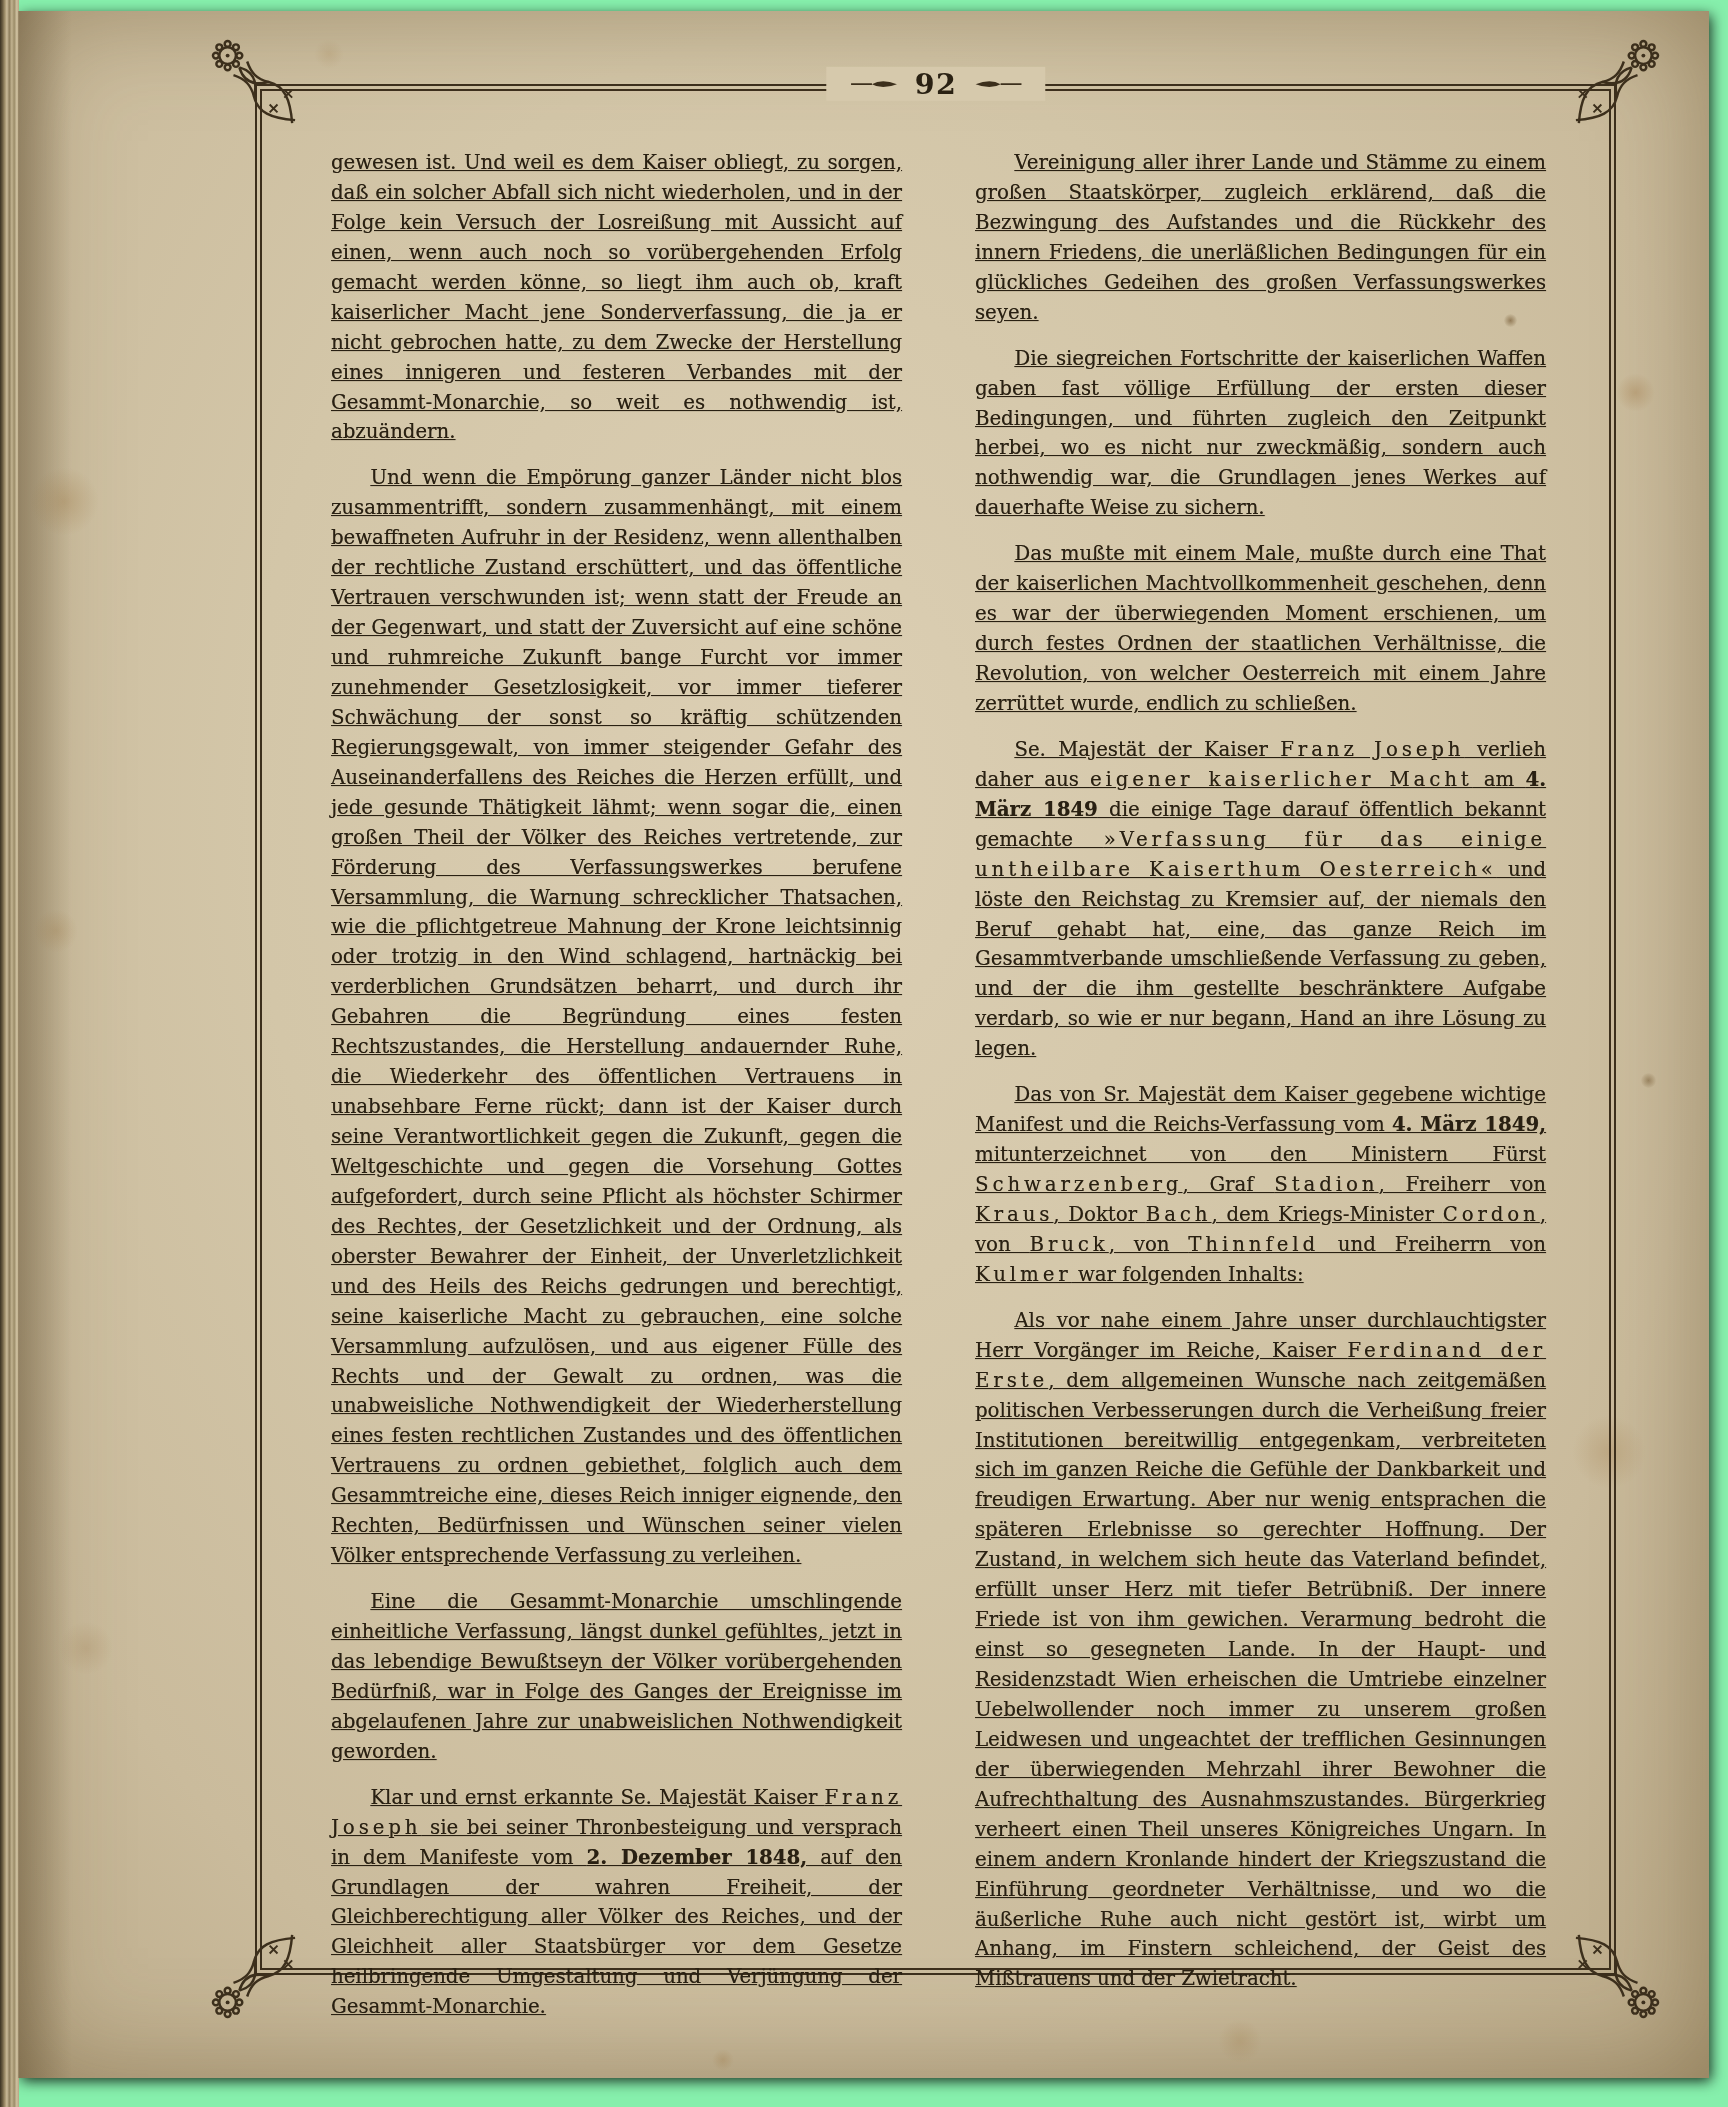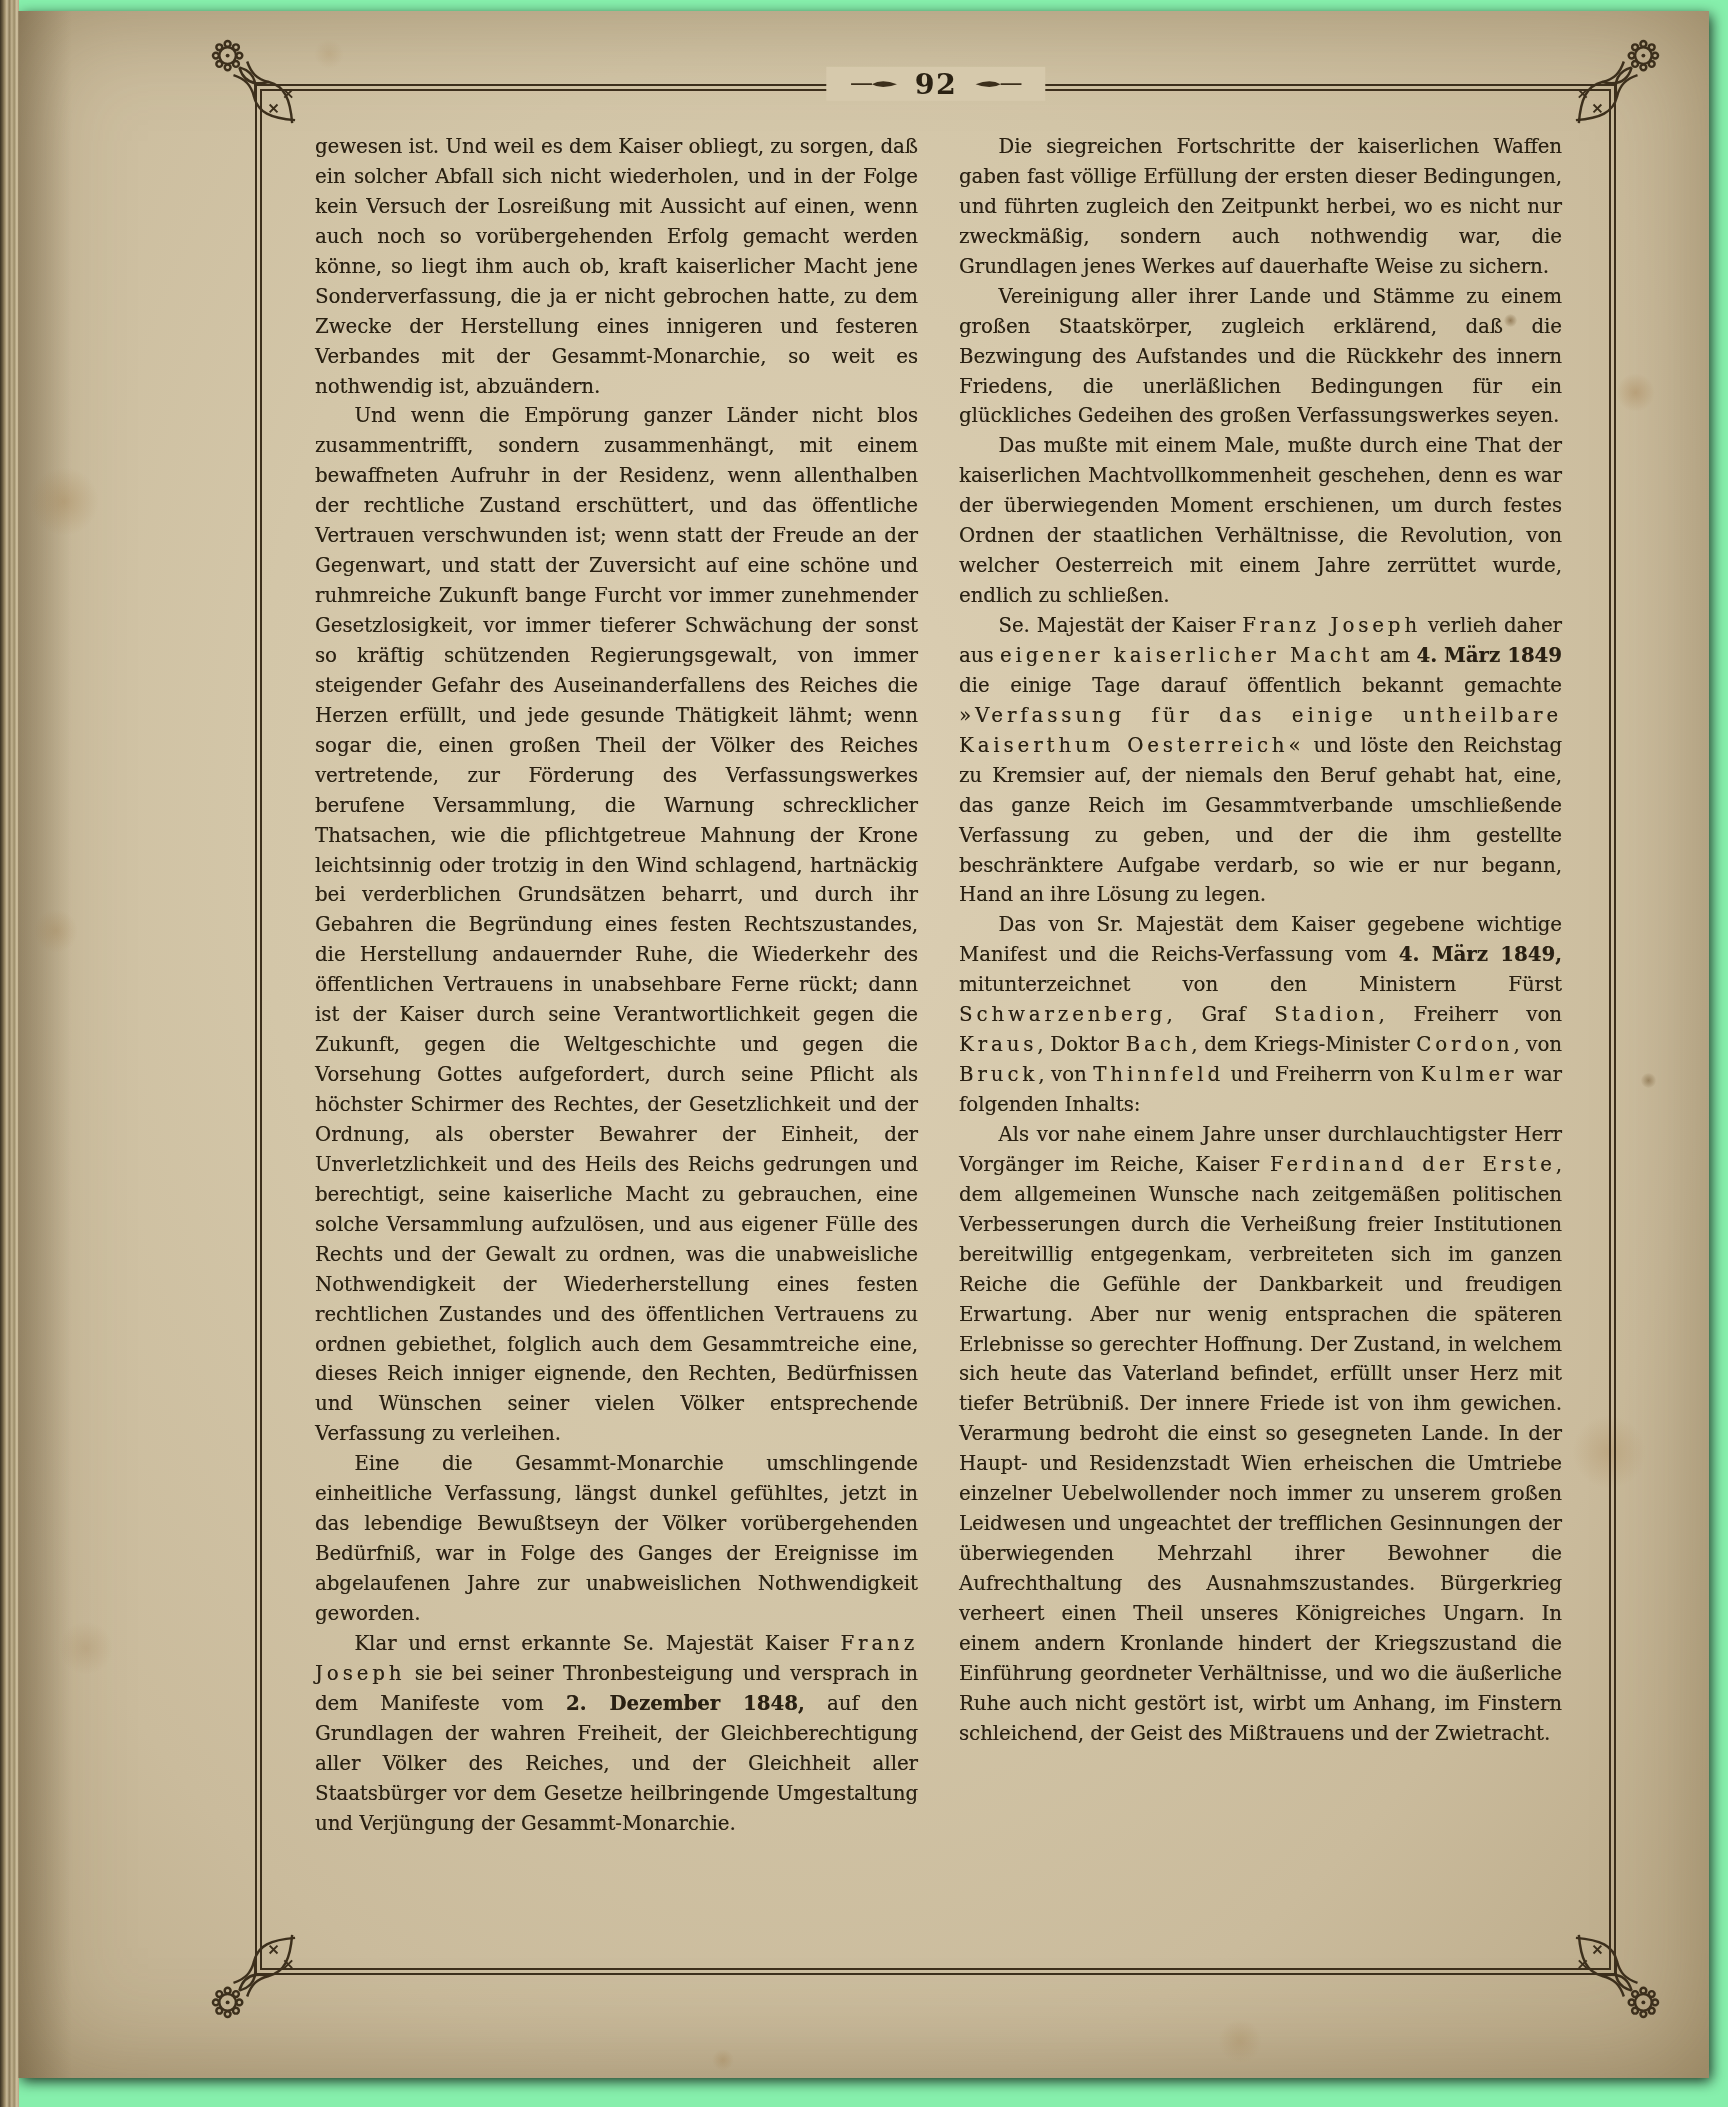--- a/index.html
+++ b/index.html
@@ -38,21 +38,21 @@
     font-size:28.5px;font-weight:bold;color:#2a2113;letter-spacing:1.5px;line-height:1;
   }
   .leaf{width:54px;height:16.7px;}
   .col{
     position:absolute;top:132px;width:603px;color:#292012;
     font-size:19.7px;line-height:1.52;text-align:justify;
     text-shadow:0.2px 0.2px 0 rgba(41,32,18,.55);
   }
   .col-left{left:315px;}
   .col-right{left:959px;}
-  .para{margin:0;}
+  .para{margin:16px;text-decoration:underline;}
   .para.indent{text-indent:2em;}
   .spaced{letter-spacing:0.2em;}
   .bold{font-weight:bold;}
   .stain{position:absolute;border-radius:50%;pointer-events:none;}
 </style>
 </head>
 <body>
 
 <div class="scan">
 
@@ -170,22 +170,22 @@
     </svg>
   </div>
 
   <div class="col col-left">
       <p class="para"><span>gewesen ist. Und weil es dem Kaiser obliegt, zu sorgen, daß ein solcher Abfall sich nicht wiederholen, und in der Folge kein Versuch der Losreißung mit Aussicht auf einen, wenn auch noch so vorübergehenden Erfolg gemacht werden könne, so liegt ihm auch ob, kraft kaiserlicher Macht jene Sonderverfassung, die ja er nicht gebrochen hatte, zu dem Zwecke der Herstellung eines innigeren und festeren Verbandes mit der Gesammt-Monarchie, so weit es nothwendig ist, abzuändern.</span></p>
       <p class="para indent"><span>Und wenn die Empörung ganzer Länder nicht blos zusammentrifft, sondern zusammenhängt, mit einem bewaffneten Aufruhr in der Residenz, wenn allenthalben der rechtliche Zustand erschüttert, und das öffentliche Vertrauen verschwunden ist; wenn statt der Freude an der Gegenwart, und statt der Zuversicht auf eine schöne und ruhmreiche Zukunft bange Furcht vor immer zunehmender Gesetzlosigkeit, vor immer tieferer Schwächung der sonst so kräftig schützenden Regierungsgewalt, von immer steigender Gefahr des Auseinanderfallens des Reiches die Herzen erfüllt, und jede gesunde Thätigkeit lähmt; wenn sogar die, einen großen Theil der Völker des Reiches vertretende, zur Förderung des Verfassungswerkes berufene Versammlung, die Warnung schrecklicher Thatsachen, wie die pflichtgetreue Mahnung der Krone leichtsinnig oder trotzig in den Wind schlagend, hartnäckig bei verderblichen Grundsätzen beharrt, und durch ihr Gebahren die Begründung eines festen Rechtszustandes, die Herstellung andauernder Ruhe, die Wiederkehr des öffentlichen Vertrauens in unabsehbare Ferne rückt; dann ist der Kaiser durch seine Verantwortlichkeit gegen die Zukunft, gegen die Weltgeschichte und gegen die Vorsehung Gottes aufgefordert, durch seine Pflicht als höchster Schirmer des Rechtes, der Gesetzlichkeit und der Ordnung, als oberster Bewahrer der Einheit, der Unverletzlichkeit und des Heils des Reichs gedrungen und berechtigt, seine kaiserliche Macht zu gebrauchen, eine solche Versammlung aufzulösen, und aus eigener Fülle des Rechts und der Gewalt zu ordnen, was die unabweisliche Nothwendigkeit der Wiederherstellung eines festen rechtlichen Zustandes und des öffentlichen Vertrauens zu ordnen gebiethet, folglich auch dem Gesammtreiche eine, dieses Reich inniger eignende, den Rechten, Bedürfnissen und Wünschen seiner vielen Völker entsprechende Verfassung zu verleihen.</span></p>
       <p class="para indent"><span>Eine die Gesammt-Monarchie umschlingende einheitliche Verfassung, längst dunkel gefühltes, jetzt in das lebendige Bewußtseyn der Völker vorübergehenden Bedürfniß, war in Folge des Ganges der Ereignisse im abgelaufenen Jahre zur unabweislichen Nothwendigkeit geworden.</span></p>
       <p class="para indent"><span>Klar und ernst erkannte Se. Majestät Kaiser </span><span class="spaced">Franz Joseph</span><span> sie bei seiner Thronbesteigung und versprach in dem Manifeste vom </span><span class="bold">2. Dezember 1848,</span><span> auf den Grundlagen der wahren Freiheit, der Gleichberechtigung aller Völker des Reiches, und der Gleichheit aller Staatsbürger vor dem Gesetze heilbringende Umgestaltung und Verjüngung der Gesammt-Monarchie.</span></p>
     </div>
   <div class="col col-right">
+      <p class="para indent"><span>Vereinigung aller ihrer Lande und Stämme zu einem großen Staatskörper, zugleich erklärend, daß die Bezwingung des Aufstandes und die Rückkehr des innern Friedens, die unerläßlichen Bedingungen für ein glückliches Gedeihen des großen Verfassungswerkes seyen.</span></p>
       <p class="para indent"><span>Die siegreichen Fortschritte der kaiserlichen Waffen gaben fast völlige Erfüllung der ersten dieser Bedingungen, und führten zugleich den Zeitpunkt herbei, wo es nicht nur zweckmäßig, sondern auch nothwendig war, die Grundlagen jenes Werkes auf dauerhafte Weise zu sichern.</span></p>
-      <p class="para indent"><span>Vereinigung aller ihrer Lande und Stämme zu einem großen Staatskörper, zugleich erklärend, daß die Bezwingung des Aufstandes und die Rückkehr des innern Friedens, die unerläßlichen Bedingungen für ein glückliches Gedeihen des großen Verfassungswerkes seyen.</span></p>
       <p class="para indent"><span>Das mußte mit einem Male, mußte durch eine That der kaiserlichen Machtvollkommenheit geschehen, denn es war der überwiegenden Moment erschienen, um durch festes Ordnen der staatlichen Verhältnisse, die Revolution, von welcher Oesterreich mit einem Jahre zerrüttet wurde, endlich zu schließen.</span></p>
       <p class="para indent"><span>Se. Majestät der Kaiser </span><span class="spaced">Franz Joseph</span><span> verlieh daher aus </span><span class="spaced">eigener kaiserlicher Macht</span><span> am </span><span class="bold">4. März 1849</span><span> die einige Tage darauf öffentlich bekannt gemachte </span><span class="spaced">»Verfassung für das einige untheilbare Kaiserthum Oesterreich«</span><span> und löste den Reichstag zu Kremsier auf, der niemals den Beruf gehabt hat, eine, das ganze Reich im Gesammtverbande umschließende Verfassung zu geben, und der die ihm gestellte beschränktere Aufgabe verdarb, so wie er nur begann, Hand an ihre Lösung zu legen.</span></p>
       <p class="para indent"><span>Das von Sr. Majestät dem Kaiser gegebene wichtige Manifest und die Reichs-Verfassung vom </span><span class="bold">4. März 1849,</span><span> mitunterzeichnet von den Ministern Fürst </span><span class="spaced">Schwarzenberg</span><span>, Graf </span><span class="spaced">Stadion</span><span>, Freiherr von </span><span class="spaced">Kraus</span><span>, Doktor </span><span class="spaced">Bach</span><span>, dem Kriegs-Minister </span><span class="spaced">Cordon</span><span>, von </span><span class="spaced">Bruck</span><span>, von </span><span class="spaced">Thinnfeld</span><span> und Freiherrn von </span><span class="spaced">Kulmer</span><span> war folgenden Inhalts:</span></p>
       <p class="para indent"><span>Als vor nahe einem Jahre unser durchlauchtigster Herr Vorgänger im Reiche, Kaiser </span><span class="spaced">Ferdinand der Erste</span><span>, dem allgemeinen Wunsche nach zeitgemäßen politischen Verbesserungen durch die Verheißung freier Institutionen bereitwillig entgegenkam, verbreiteten sich im ganzen Reiche die Gefühle der Dankbarkeit und freudigen Erwartung. Aber nur wenig entsprachen die späteren Erlebnisse so gerechter Hoffnung. Der Zustand, in welchem sich heute das Vaterland befindet, erfüllt unser Herz mit tiefer Betrübniß. Der innere Friede ist von ihm gewichen. Verarmung bedroht die einst so gesegneten Lande. In der Haupt- und Residenzstadt Wien erheischen die Umtriebe einzelner Uebelwollender noch immer zu unserem großen Leidwesen und ungeachtet der trefflichen Gesinnungen der überwiegenden Mehrzahl ihrer Bewohner die Aufrechthaltung des Ausnahmszustandes. Bürgerkrieg verheert einen Theil unseres Königreiches Ungarn. In einem andern Kronlande hindert der Kriegszustand die Einführung geordneter Verhältnisse, und wo die äußerliche Ruhe auch nicht gestört ist, wirbt um Anhang, im Finstern schleichend, der Geist des Mißtrauens und der Zwietracht.</span></p>
     </div>
 
 </div>
 
 
 </body></html>

